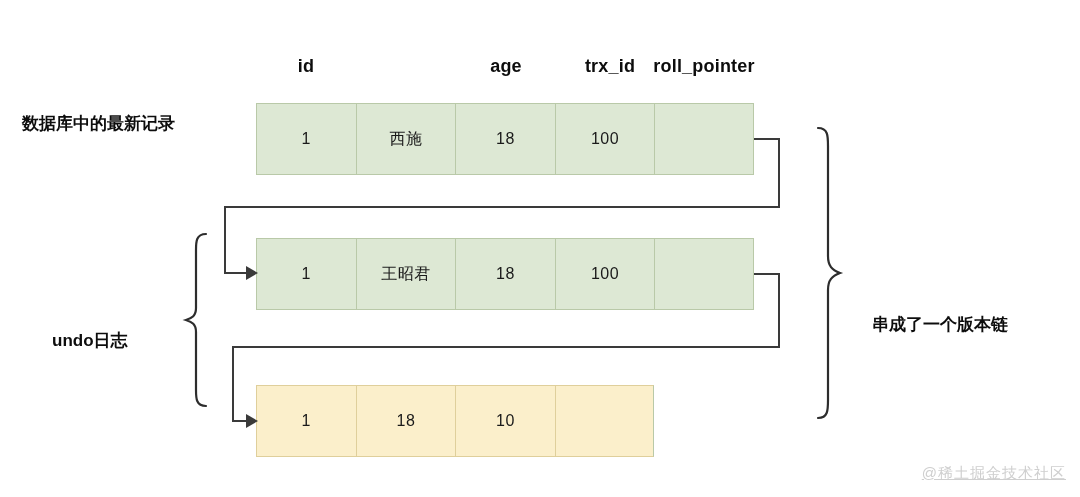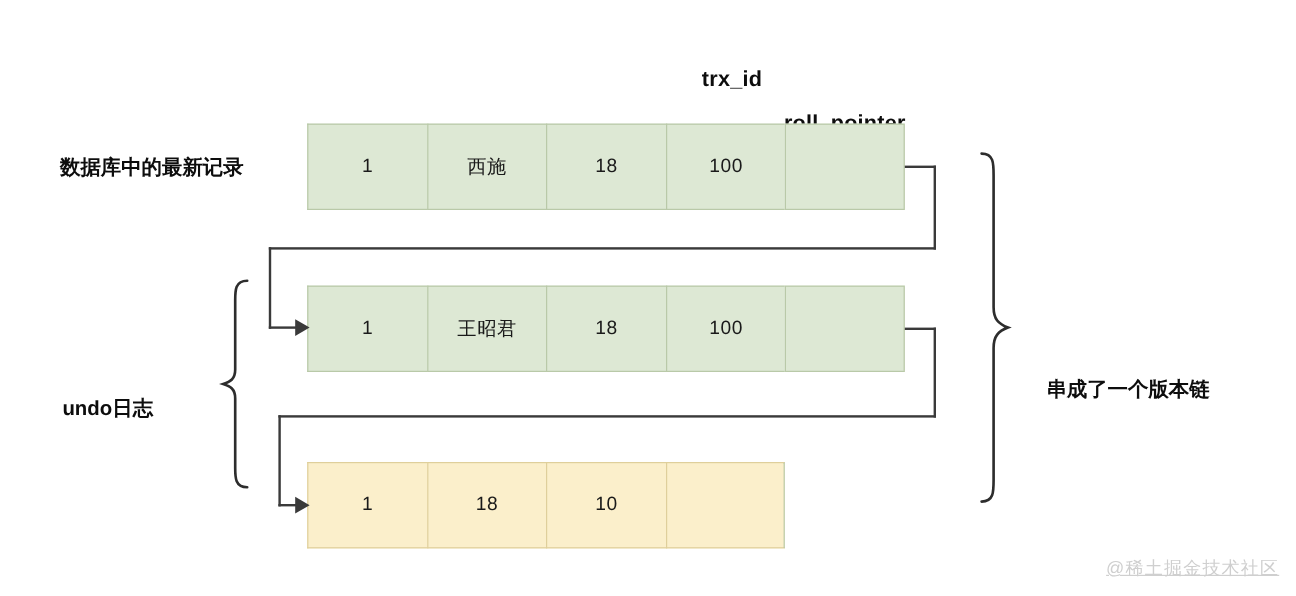--- a/index.html
+++ b/index.html
@@ -97,22 +97,24 @@
     letter-spacing: 1px;
     white-space: nowrap;
     text-decoration: underline;
   }
 </style>
 </head>
 <body>
 
 <div id="canvas">
 
+  <div class="col-header" style="left:256px;width:100px;">id</div>
+  <div class="col-header" style="left:456px;width:100px;">age</div>
   <div class="col-header" style="left:560px;width:100px;">trx_id</div>
-  <div class="col-header" style="left:644px;width:120px;margin-top:36px;">roll_pointer</div>
+  <div class="col-header" style="left:644px;width:120px;">roll_pointer</div>
 
   <div class="record-row row-green" style="top:103px;">
     <div class="cell">1</div>
     <div class="cell">西施</div>
     <div class="cell">18</div>
     <div class="cell">100</div>
     <div class="cell"></div>
   </div>
 
   <div class="record-row row-green" style="top:238px;">
@@ -137,21 +139,21 @@
   <div class="conn h" style="left:224px; top:272px; width:24px;"></div>
   <div class="arrow-head" style="left:246px; top:266px;"></div>
 
   <div class="conn h" style="left:754px; top:273px; width:26px;"></div>
   <div class="conn v" style="left:778px; top:273px; height:75px;"></div>
   <div class="conn h" style="left:232px; top:346px; width:548px;"></div>
   <div class="conn v" style="left:232px; top:346px; height:76px;"></div>
   <div class="conn h" style="left:232px; top:420px; width:16px;"></div>
   <div class="arrow-head" style="left:246px; top:414px;"></div>
 
-  <div class="side-label" style="left:22px; top:128px;margin-left:28px;">数据库中的最新记录</div>
+  <div class="side-label" style="left:22px; top:112px;">数据库中的最新记录</div>
 
   <div class="side-label" style="left:52px; top:297px;margin-top:32px;">undo日志</div>
 
   <svg class="brace" style="left:176px; top:230px;" width="40" height="180" viewBox="0 0 40 180">
     <path d="M30 4 C20 4 20 12 20 20 L20 78 C20 86 16 88 10 90 C16 92 20 94 20 102 L20 160 C20 168 20 176 30 176" fill="none" stroke="#2d2d2d" stroke-width="2.2" stroke-linecap="round"></path>
   </svg>
 
   <svg class="brace" style="left:812px; top:124px;" width="40" height="300" viewBox="0 0 40 300">
     <path d="M6 4 C16 4 16 12 16 22 L16 132 C16 142 20 146 28 149 C20 152 16 156 16 166 L16 276 C16 286 16 294 6 294" fill="none" stroke="#2d2d2d" stroke-width="2.2" stroke-linecap="round"></path>
   </svg>

